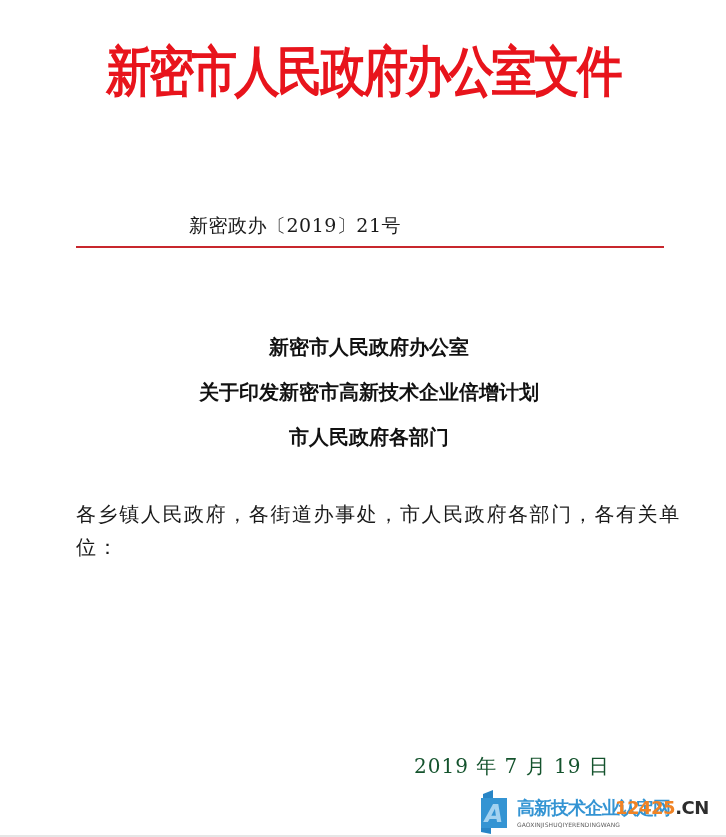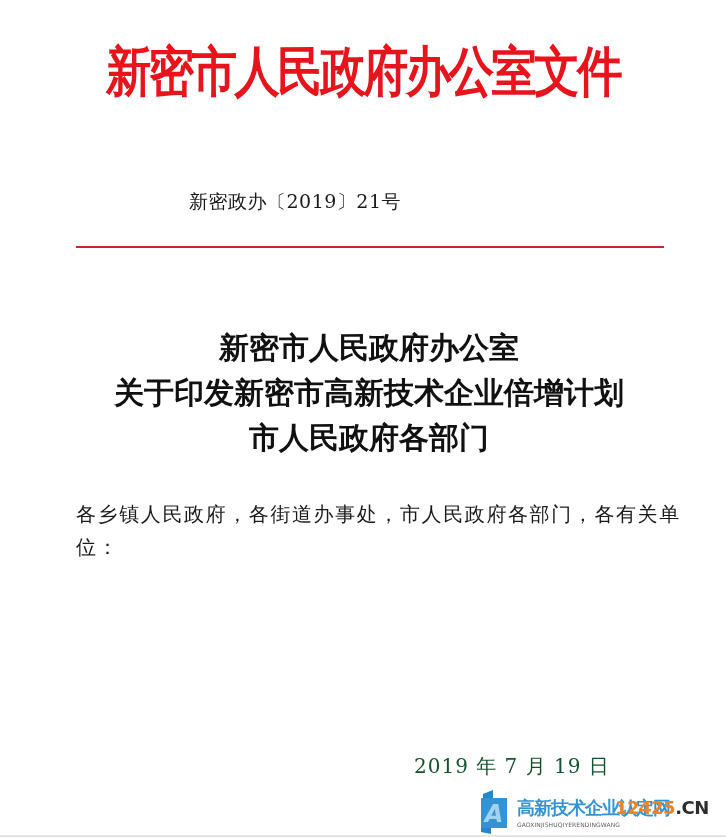--- a/index.html
+++ b/index.html
@@ -24,21 +24,21 @@
       font-family: "DejaVu Serif", "Liberation Serif", serif;
       font-weight: bold;
       font-size: 54px;
       line-height: 66px;
       letter-spacing: -3px;
       transform: scaleX(0.84);
       transform-origin: center;
     }
     .doc-number {
       position: absolute;
-      top: 188px;
+      top: 212px;
       left: 0;
       width: 578px;
       text-align: center;
       font-size: 19px;
       line-height: 26px;
       color: #1a1a1a;
       letter-spacing: 0.5px;
       padding-left: 12px;
     }
     .red-rule {
@@ -49,21 +49,21 @@
       height: 2px;
       background: #c8272d;
     }
     .notice-title {
       position: absolute;
       top: 325px;
       left: 0;
       width: 726px;
       text-align: center;
       font-weight: bold;
-      font-size: 30px;
+      font-size: 20px;
       line-height: 45px;
       color: #111111;
       padding-left: 12px;
     }
     .notice-title div { white-space: nowrap; }
     .body-text {
       position: absolute;
       top: 498px;
       left: 76px;
       width: 590px;

